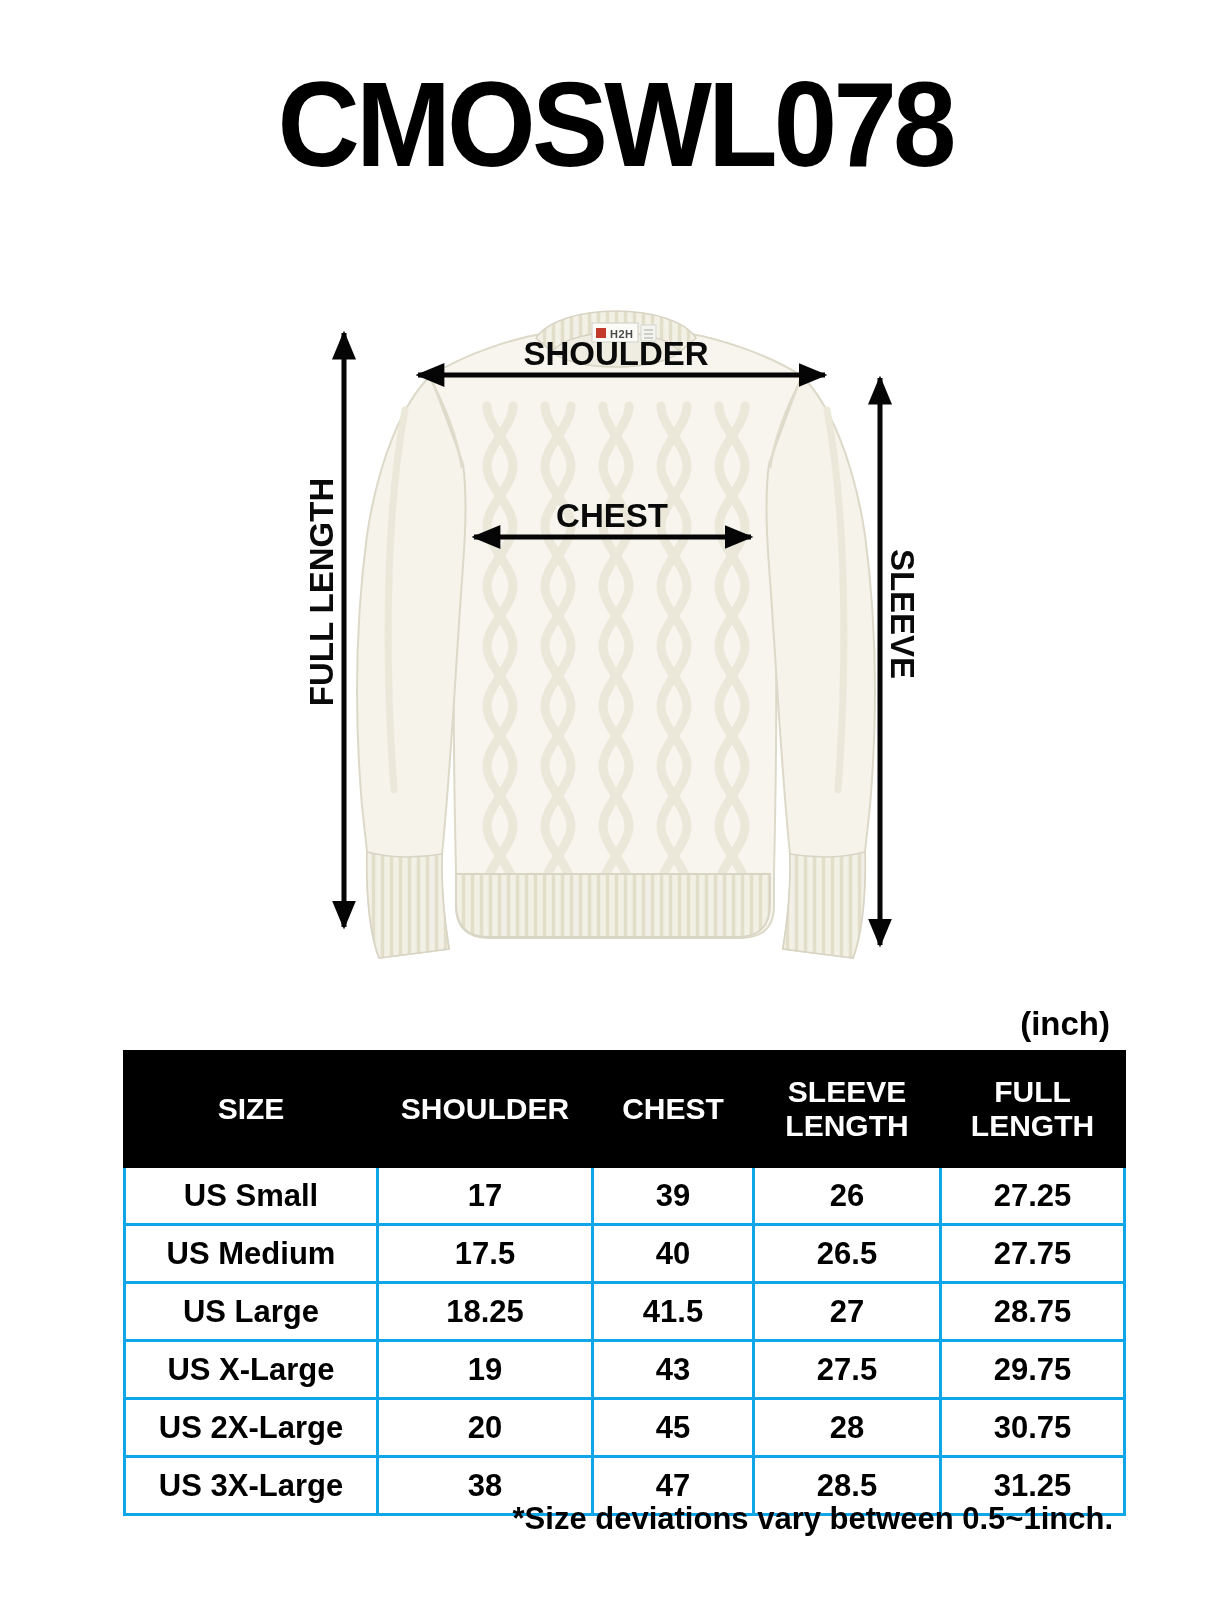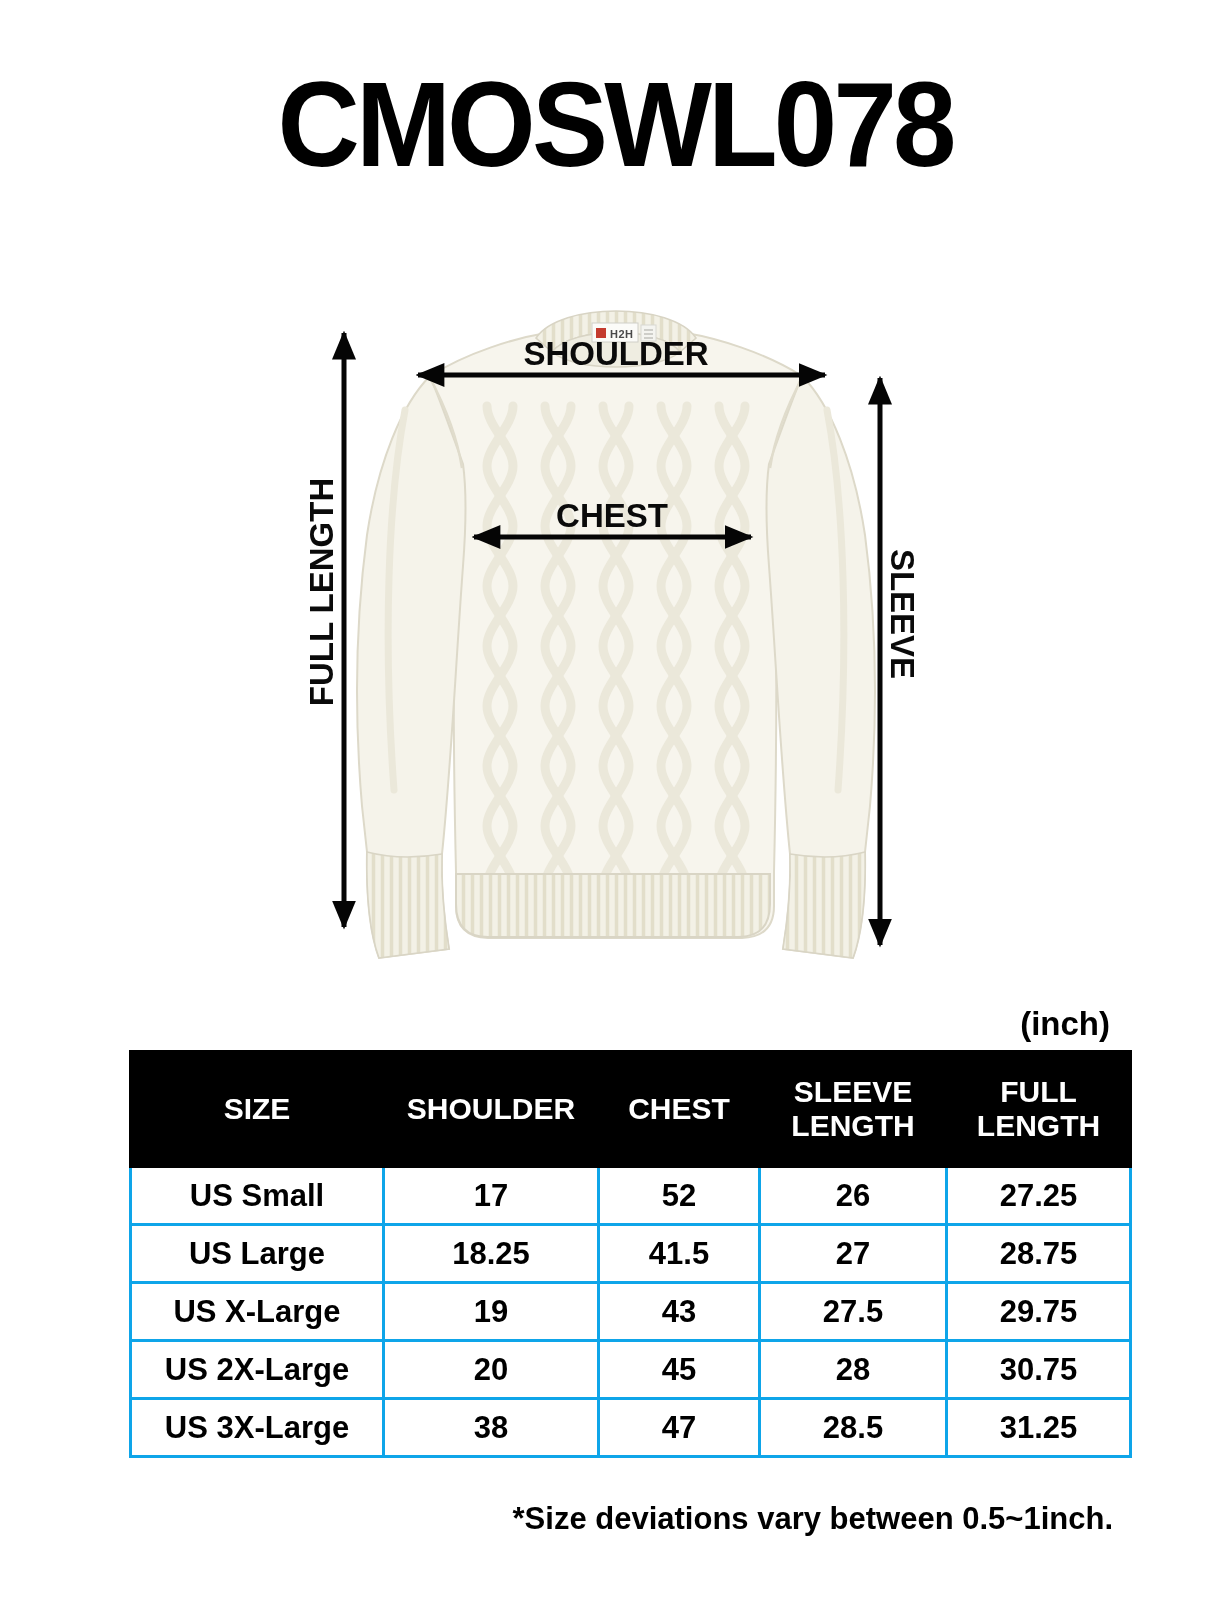--- a/index.html
+++ b/index.html
@@ -15,21 +15,21 @@
   }
   .diagram{position:absolute;left:260px;top:290px;width:680px;height:690px;}
   .diagram text{font-family:"Liberation Sans",sans-serif;}
   .diag-label{font-size:33px;font-weight:700;fill:#0a0a0a;}
   .tag-text{font-size:11px;font-weight:700;fill:#4a4a4a;letter-spacing:.5px;}
   .unit-note{
     position:absolute;top:1006px;right:120px;
     font-size:33px;font-weight:700;line-height:1.1;text-align:center;
   }
   table.size-table{
-    position:absolute;left:129px;top:1050px;width:1000px;
+    position:absolute;left:123px;top:1050px;width:1000px;
     border-collapse:collapse;table-layout:fixed;
   }
   table.size-table th{
     background:#000;color:#fff;height:112px;
     font-size:30px;font-weight:700;line-height:1.15;
     text-align:center;vertical-align:middle;padding:0 8px;
     border:3px solid #000;
   }
   table.size-table td{
     border:3px solid #0ea5e9;height:55px;padding:0 6px;
@@ -164,23 +164,30 @@
         <th>SHOULDER</th>
         <th>CHEST</th>
         <th>SLEEVE LENGTH</th>
         <th>FULL LENGTH</th>
       </tr>
     </thead>
     <tbody>
       <tr>
         <td>US Small</td>
         <td>17</td>
-        <td>52</td>
+        <td>39</td>
         <td>26</td>
         <td>27.25</td>
+      </tr>
+      <tr>
+        <td>US Medium</td>
+        <td>17.5</td>
+        <td>40</td>
+        <td>26.5</td>
+        <td>27.75</td>
       </tr>
       <tr>
         <td>US Large</td>
         <td>18.25</td>
         <td>41.5</td>
         <td>27</td>
         <td>28.75</td>
       </tr>
       <tr>
         <td>US X-Large</td>

